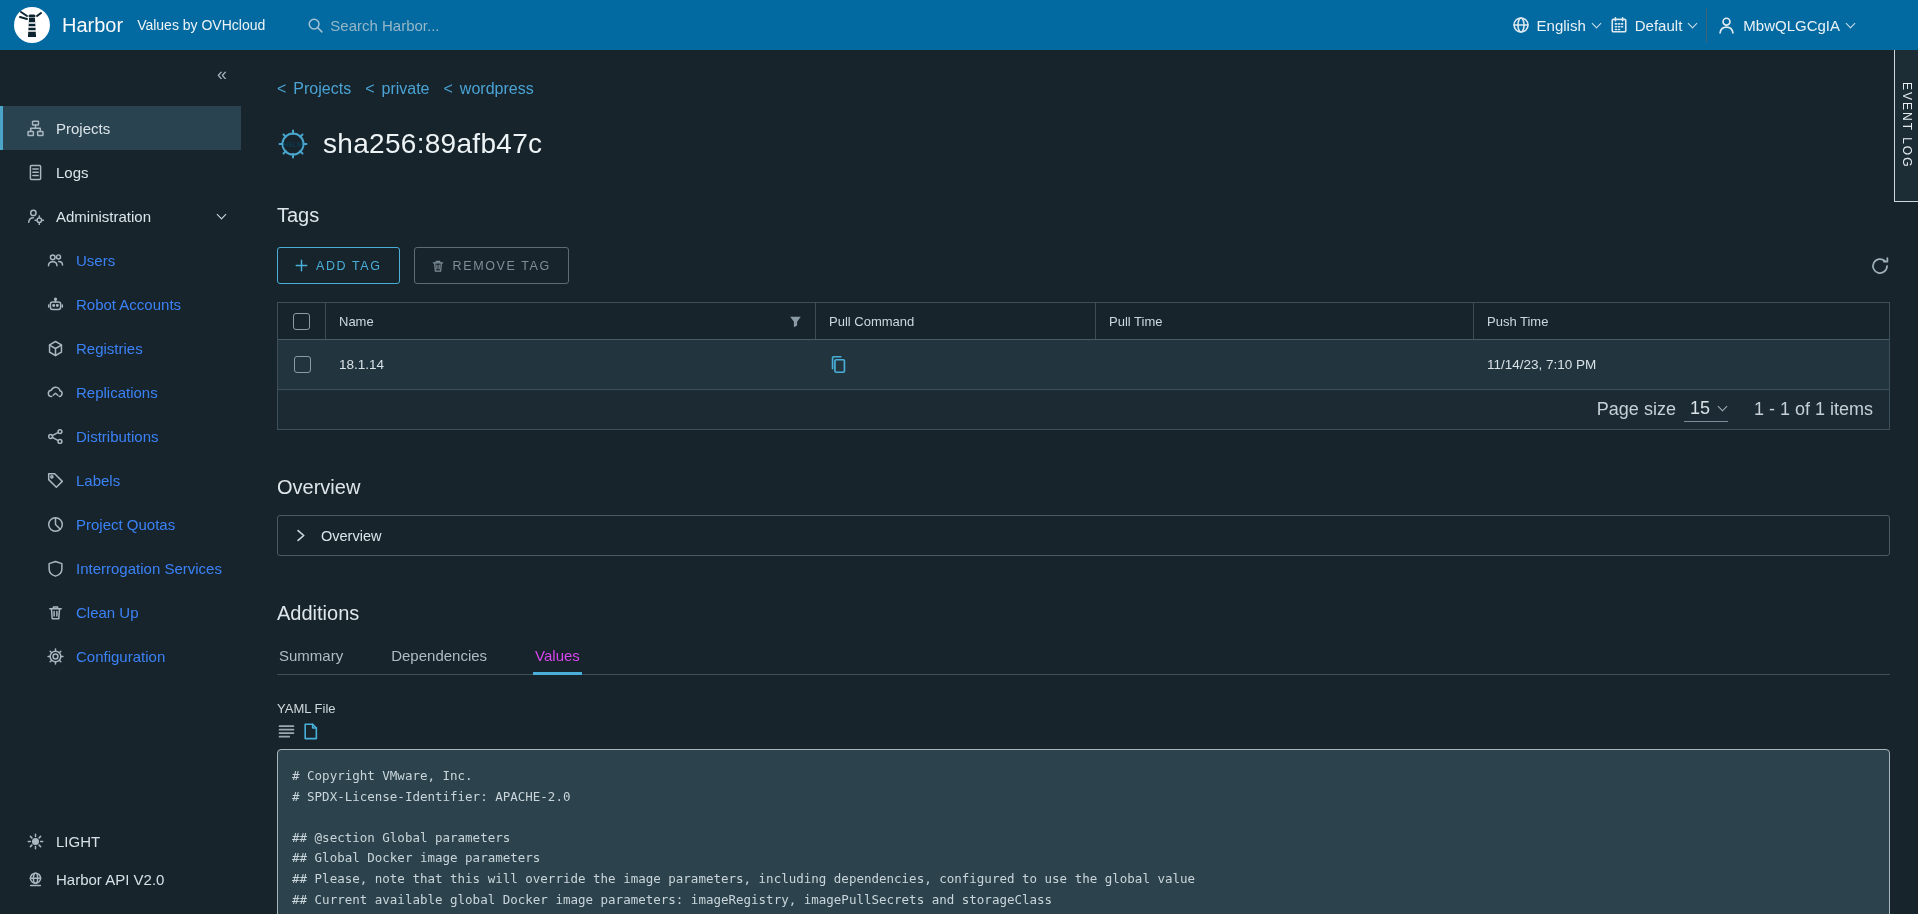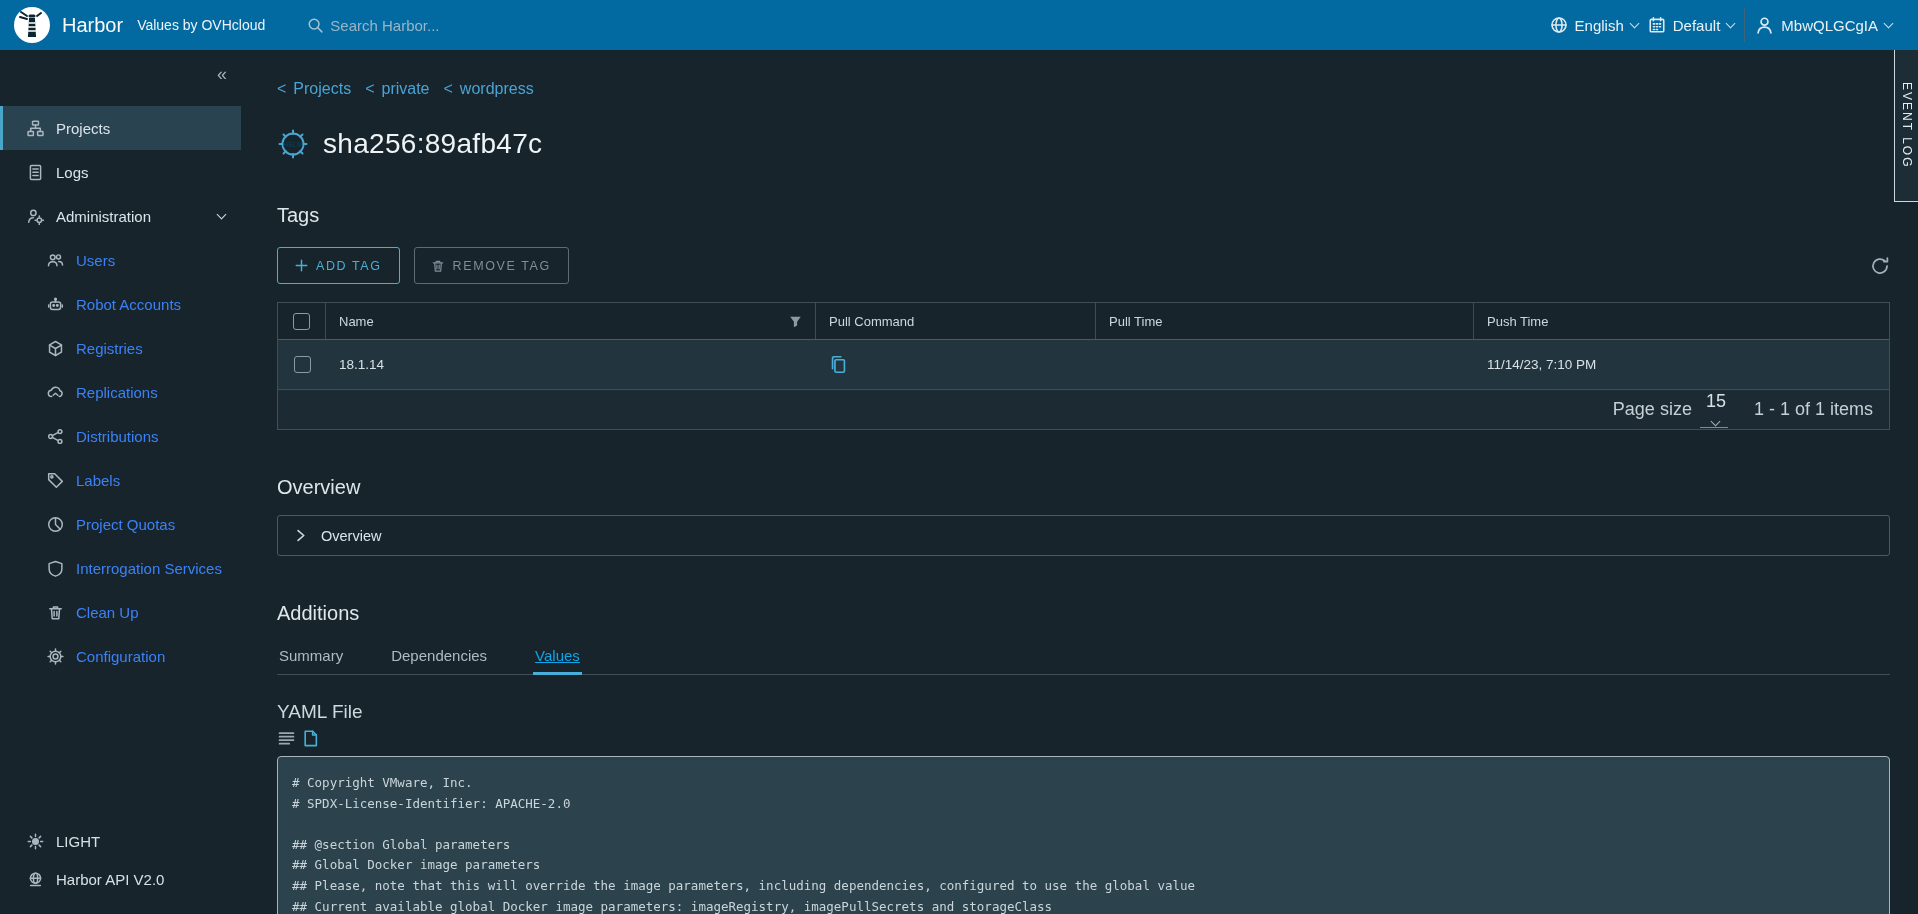--- a/index.html
+++ b/index.html
@@ -11,21 +11,21 @@
     background:#0369a1; display:flex; align-items:center; z-index:30; }
   .brand-wrap { display:flex; align-items:center; gap:12px; padding:0 18px 0 14px; }
   .logo-circle { width:36px; height:36px; border-radius:50%; background:#fff;
     display:flex; align-items:center; justify-content:center; flex:0 0 auto; }
   .brand-title { font-size:20px; font-weight:400; color:#fafafa; }
   .brand-sub { font-size:14px; color:#eef4f7; font-weight:400; margin-left:2px; }
   .hdr-search { display:flex; align-items:center; gap:6px; margin-left:24px; flex:1; }
   .hdr-search input { background:transparent; border:none; outline:none;
     color:#d5e6ef; font-size:15px; width:340px; }
   .hdr-search input::placeholder { color:#96b7c8; }
-  .hdr-right { display:flex; align-items:center; gap:10px; padding-right:26px; }
+  .hdr-right { display:flex; align-items:center; gap:10px; padding-right:64px; }
   .hdr-item { display:flex; align-items:center; gap:7px; font-size:15px; color:#eaf2f6; cursor:pointer; }
   .hdr-divider { width:1px; height:34px; background:#3f6478; }
   .chev { width:7px; height:7px; border-right:1.6px solid #cfe0e8; border-bottom:1.6px solid #cfe0e8;
     transform:rotate(45deg); margin-top:-3px; display:inline-block; }
 
   
   .event-log-tab { position:absolute; top:50px; right:0; width:24px; height:152px;
     background:#1d2d36; border-left:1px solid #cdd8de; border-bottom:1px solid #cdd8de;
     display:flex; align-items:center; justify-content:center; z-index:25; cursor:pointer; }
   .event-log-tab span { writing-mode:vertical-rl; font-size:12px; letter-spacing:2px;
@@ -74,35 +74,35 @@
   .col-pull { width:280px; }
   .col-ptime { width:378px; }
   .col-pushtime { flex:1; }
   .t-row { display:flex; height:49px; align-items:stretch; background:#22343d; }
   .t-row .t-cell { font-size:13.5px; color:#d8e1e6; }
   .t-footer { height:40px; background:#1c2b33; border-top:1px solid #3e4f59;
     display:flex; align-items:center; justify-content:flex-end; gap:26px;
     font-size:18px; color:#c4d0d6; padding-right:16px; }
   .pgsize { display:flex; align-items:center; gap:8px; }
   .pgsel { border-bottom:1px solid #7d8d97; padding:0 2px 2px 6px; display:flex; gap:9px;
-    align-items:center; cursor:pointer; color:#d8e1e6;flex-direction:column; }
+    align-items:center; cursor:pointer; color:#d8e1e6; }
   .checkbox { width:17px; height:17px; border:1px solid #8b9aa4; border-radius:3px;
     background:transparent; cursor:pointer; }
 
   
   .ov-heading { margin-top:46px; }
   .ov-panel { margin-top:16px; border:1px solid #4a5a64; border-radius:3px; height:41px;
     display:flex; align-items:center; gap:14px; padding:0 16px; cursor:pointer; }
   .ov-panel span { font-size:14.5px; color:#dbe4e9; }
   .add-heading { margin-top:46px; }
   .tabs { margin-top:16px; display:flex; gap:44px; border-bottom:1px solid #3e4f59; }
   .tab { padding:6px 2px 10px; font-size:15px; color:#aebbc4; cursor:pointer; position:relative; }
-  .tab.active { color:#0ea5e9;text-decoration:underline; }
+  .tab.active { color:#d946ef; }
   .tab.active::after { content:""; position:absolute; left:0; right:0; bottom:-1px; height:3px; background:#49afd9; }
-  .yaml-label { margin-top:26px; font-size:19px; color:#cfd8dc; }
+  .yaml-label { margin-top:26px; font-size:13px; color:#cfd8dc; }
   .yaml-icons { margin-top:6px; display:flex; gap:6px; align-items:center; }
   .code-block { margin-top:8px; border:1px solid #a8b5bc; border-radius:4px; background:#2c434d;
     height:400px; overflow:hidden; padding:16px 14px; }
   .code-block pre { font-family:"DejaVu Sans Mono", monospace; font-size:12.5px; line-height:20.6px;
     color:#c9d5da; white-space:pre; }
 </style>
 </head>
 <body>
 
 <header class="app-header">

